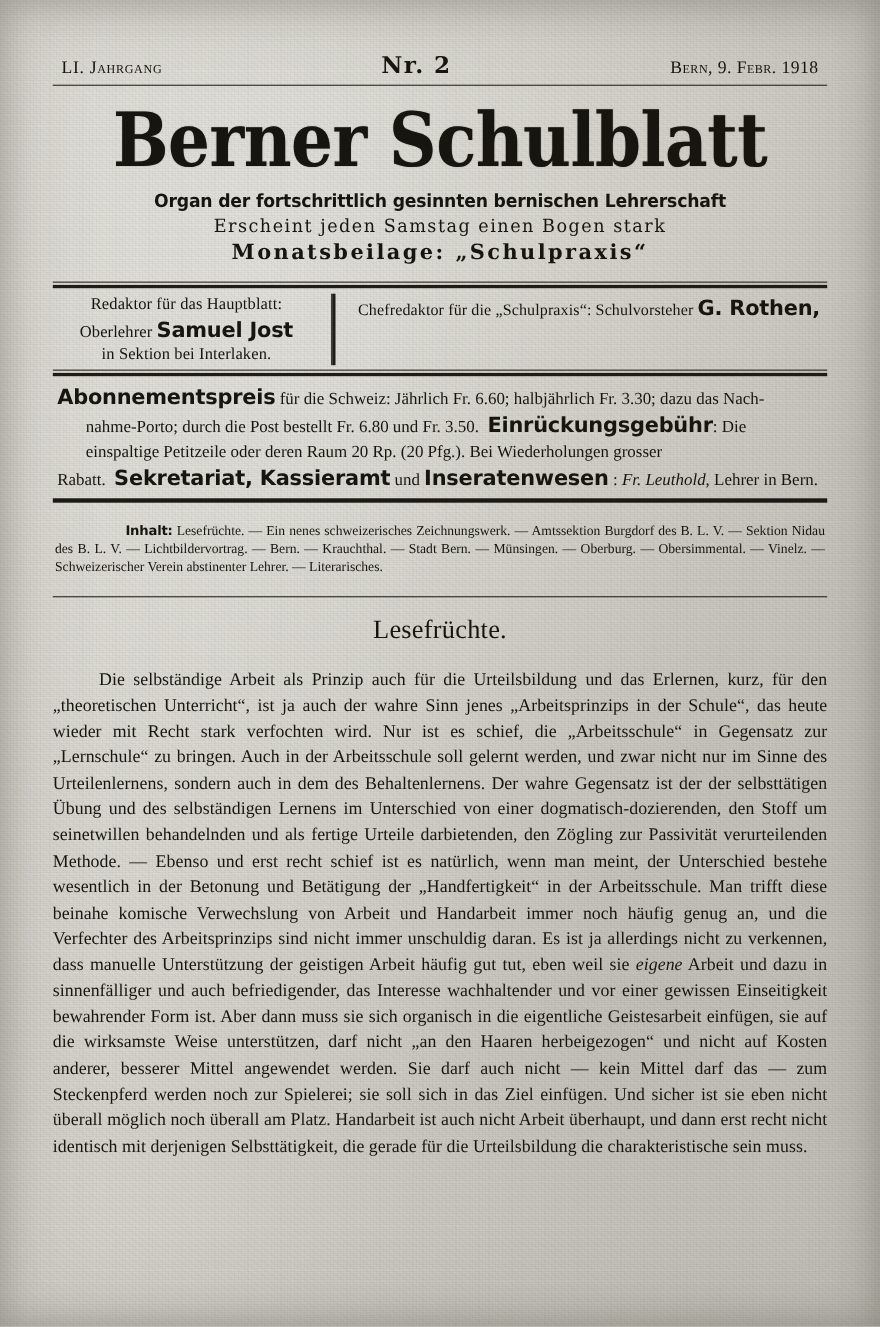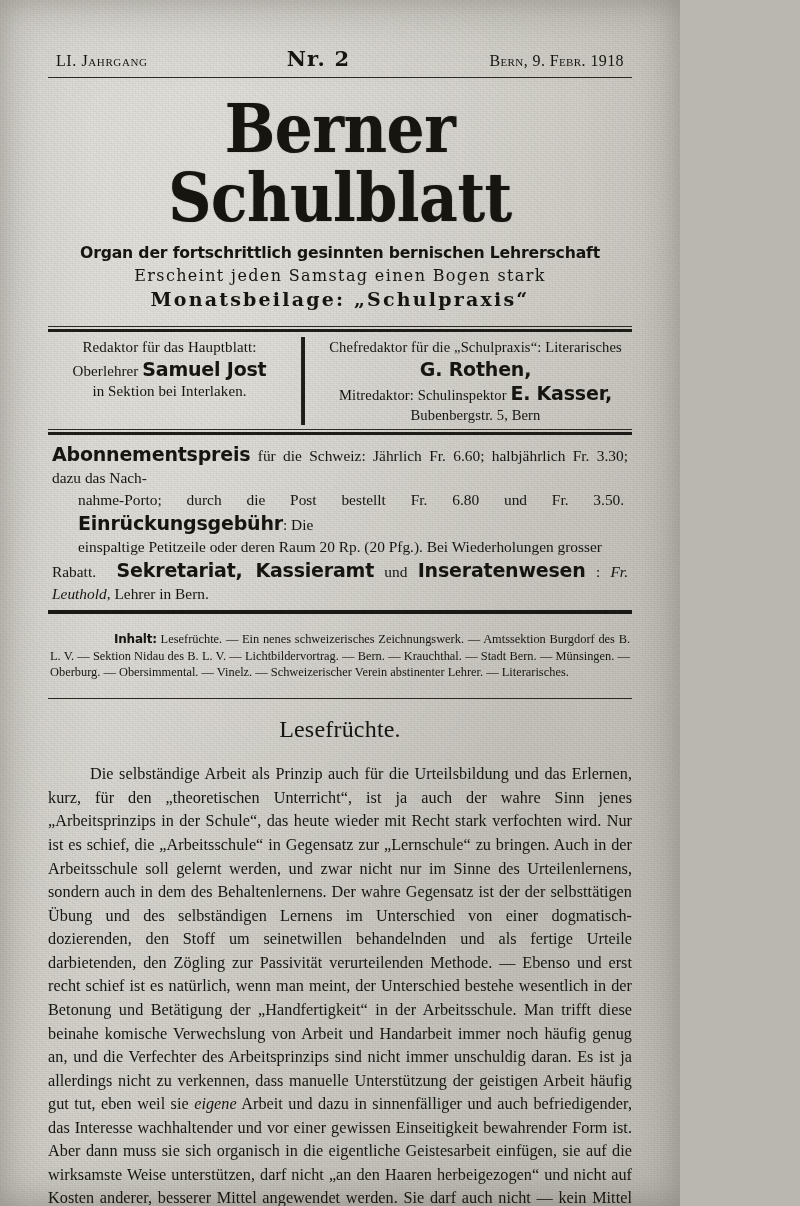--- a/index.html
+++ b/index.html
@@ -6,21 +6,21 @@
   html,body{margin:0;padding:0;}
   body{
     width:800px;height:1206px;
     background:#b9b7b0;
     font-family:"Liberation Serif", serif;
     overflow:hidden;
   }
   
   #page{
     position:relative;
-    width:680px;height:1206px;
+    width:800px;height:1206px;
     background:
       radial-gradient(ellipse at 30% 20%, rgba(255,255,255,.30), rgba(255,255,255,0) 60%),
       radial-gradient(ellipse at 75% 75%, rgba(120,115,105,.14), rgba(0,0,0,0) 55%),
       linear-gradient(100deg,#d8d6cf 0%,#d3d1c9 35%,#cfcdc5 65%,#c9c7bf 100%);
     box-sizing:border-box;
     color:#16150f;
   }
   
   #page::before{
     content:"";position:absolute;inset:0;pointer-events:none;
@@ -149,22 +149,21 @@
     </div>
 
     <div class="editors">
       <div class="col left">
         <div class="ln">Redaktor für das Hauptblatt:</div>
         <div class="ln"><span>Oberlehrer </span><span class="bs">Samuel Jost</span></div>
         <div class="ln">in Sektion bei Interlaken.</div>
       </div>
       <div class="divider"></div>
       <div class="col right">
-        <div class="ln small"><span>Chefredaktor für die „Schulpraxis“: Literarisches </span><span class="bs">G. Rothen,</span></div>
-        <div class="ln small"><span>Mitredaktor: Schulinspektor </span><span class="bs">E. Kasser,</span><span> Bubenbergstr. 5, Bern</span></div>
+        <div class="ln small"><span>Chefredaktor für die „Schulpraxis“: Schulvorsteher </span><span class="bs">G. Rothen,</span></div>
       </div>
     </div>
 
     <div class="rule-double">
       <div class="a"></div>
         <div class="b"></div>
     </div>
 
     <div class="abo">
       <p><span class="bs">Abonnementspreis</span><span> für die Schweiz: Jährlich Fr. 6.60; halbjährlich Fr. 3.30; dazu das Nach-</span></p>

